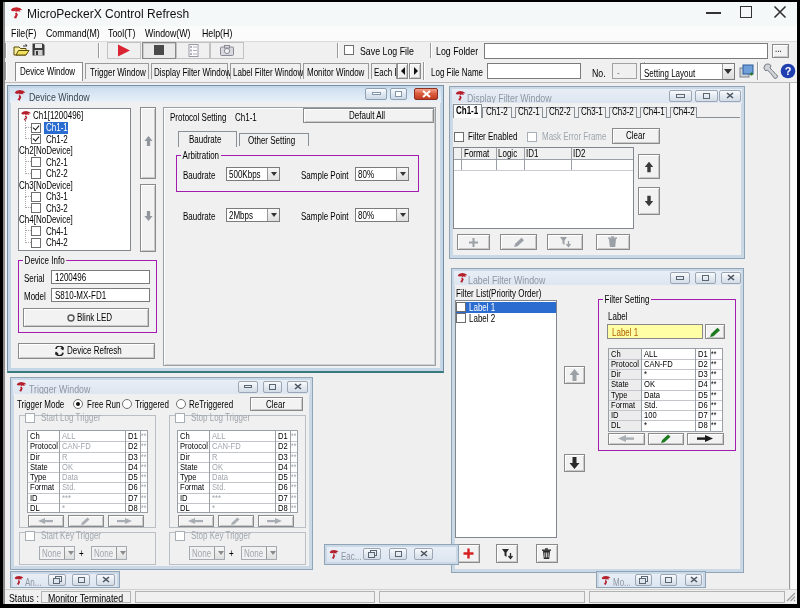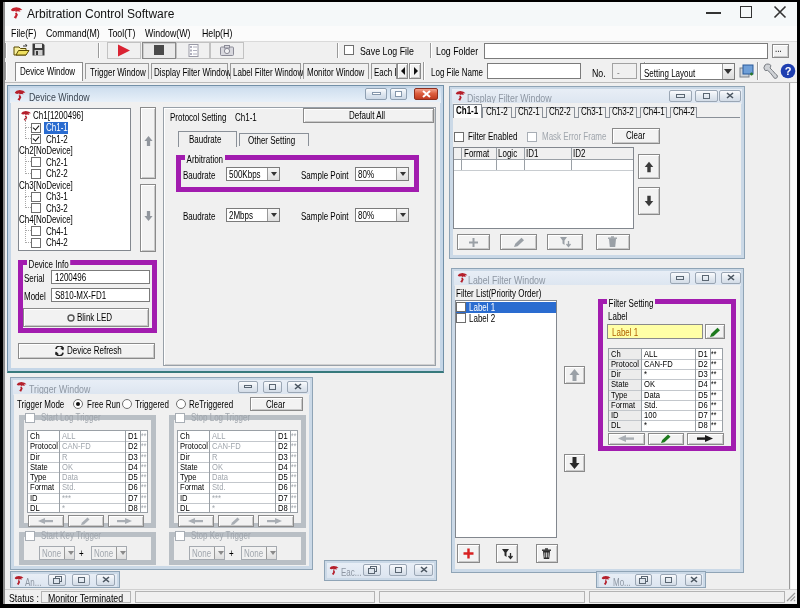--- a/index.html
+++ b/index.html
@@ -3,21 +3,21 @@
 <style>
 *{margin:0;padding:0;box-sizing:border-box;font-family:"Liberation Sans",sans-serif;}
 html,body{width:800px;height:608px;overflow:hidden;background:#000;}
 .ab{position:absolute;}
 .tx{position:absolute;font-size:10px;color:#000;white-space:nowrap;transform:scaleX(0.8);transform-origin:0 50%;line-height:12px;}
 .t12{position:absolute;font-size:12px;color:#111;white-space:nowrap;}
 .gray{color:#8d96a2;}
 .dim{color:#a0a6ad;}
 .btn{position:absolute;background:#f2f2f2;border:1px solid #8a8a8a;box-shadow:inset 1px 1px 0 #fff, inset -1px -1px 0 #c9c9c9;}
 .inp{position:absolute;background:#fff;border:1px solid #7b7b7b;}
-.grp{position:absolute;border:5px solid #a21caf;}
+.grp{position:absolute;border:1px solid #a21caf;}
 .grp>i{position:absolute;top:-6px;left:4px;background:#f0f0f0;font-size:10px;font-style:normal;padding:0 2px;white-space:nowrap;transform:scaleX(0.8);transform-origin:0 50%;line-height:11px;}
 .cb{position:absolute;width:10px;height:10px;background:#fff;border:1px solid #6e6e6e;}
 .cb.on:after{content:"";position:absolute;left:1px;top:1px;width:5px;height:3px;border-left:1.6px solid #111;border-bottom:1.6px solid #111;transform:rotate(-50deg);}
 .cb.dis{border-color:#a8aeb5;}
 .rad{position:absolute;width:10px;height:10px;border-radius:50%;background:#fff;border:1px solid #707070;}
 .rad.on:after{content:"";position:absolute;left:2px;top:2px;width:4px;height:4px;border-radius:50%;background:#111;}
 .win{position:absolute;background:#cbd9e7;border:1px solid #8fa4b6;}
 .tb{position:absolute;left:2px;right:2px;top:2px;height:15px;}
 .tb.act{background:linear-gradient(#cfdfef,#e9f1f9);}
 .tb.inact{background:linear-gradient(#e8eef6,#dce5f0);}
@@ -40,21 +40,21 @@
 </style></head>
 <body>
 <div id="app" class="ab" style="left:0;top:0;width:800px;height:608px;background:#000;">
 <div class="ab" style="left:3px;top:2px;width:2px;height:602px;background:#8a8a8a;z-index:5;"></div>
 <div id="inner" class="ab" style="left:3px;top:2px;width:794px;height:602px;background:#f0f0f0;">
 
   <div class="ab" style="left:0;top:0;right:0;height:24px;background:#f5f8f9;"></div>
   <svg class="ab" style="left:7px;top:4px;" width="13" height="14" viewBox="0 0 12 13">
         <path d="M0.8,3.4 L2.6,1.8 L5.8,1.1 L9.2,1.8 L11.4,3.6 L8.6,3.9 L9.8,5.3 L7.2,4.9 L4.8,5.6 L5.4,4.3 L3.2,4.9 L1.6,4.6 Z M6.1,6 L7.3,8.2 L5.6,11.8 L3.5,10.6 L5.1,8.4 L4.7,6.4 Z" fill="#c5222e"></path>
       </svg>
-  <div class="t12" style="left:24px;top:5px;">Arbitration Control Software</div>
+  <div class="t12" style="left:24px;top:5px;">MicroPeckerX Control Refresh</div>
   <div class="ab" style="left:703px;top:10px;width:15px;height:1.5px;background:#333;"></div>
   <div class="ab" style="left:737px;top:4px;width:12px;height:12px;border:1.5px solid #333;"></div>
   <svg class="ab" style="left:770px;top:3px;" width="14" height="14">
         <path d="M1.5,1.5 L12.5,12.5 M12.5,1.5 L1.5,12.5" stroke="#333" stroke-width="1.6"></path>
       </svg>
 
   <div class="ab" style="left:0;top:24px;right:0;height:15px;background:#fbfbfb;"></div>
   <div class="tx" style="left:8px;top:25px;font-size:11px;">File(F)</div>
   <div class="tx" style="left:43px;top:25px;font-size:11px;">Command(M)</div>
   <div class="tx" style="left:105px;top:25px;font-size:11px;">Tool(T)</div>
@@ -703,21 +703,21 @@
     <div class="btn" style="left:81px;top:259px;width:22px;height:19px;"></div>
     <svg class="ab" style="left:86px;top:263px;" width="11" height="12" viewBox="0 0 11 12">
           <path d="M2,3 H9 L8.2,11 H2.8 Z" fill="#2a2a2a"></path>
           <rect x="1" y="1.5" width="9" height="1.4" fill="#2a2a2a"></rect>
           <rect x="4" y="0.3" width="3" height="1.4" fill="#2a2a2a"></rect>
           <path d="M3.8,4.5 V9.5 M5.5,4.5 V9.5 M7.2,4.5 V9.5" stroke="#f0f0f0" stroke-width="0.8"></path>
         </svg>
   </div>
 </div>
 
-<div class="win" style="left:324px;top:560px;width:113px;height:21px;">
+<div class="win" style="left:324px;top:544px;width:135px;height:21px;">
   <div class="tb inact" style="height:15px;"></div>
   <svg class="ab" style="left:4px;top:4px;" width="10" height="11" viewBox="0 0 12 13">
         <path d="M0.8,3.4 L2.6,1.8 L5.8,1.1 L9.2,1.8 L11.4,3.6 L8.6,3.9 L9.8,5.3 L7.2,4.9 L4.8,5.6 L5.4,4.3 L3.2,4.9 L1.6,4.6 Z M6.1,6 L7.3,8.2 L5.6,11.8 L3.5,10.6 L5.1,8.4 L4.7,6.4 Z" fill="#b51f2b"></path>
       </svg>
   <div class="tx gray" style="left:16px;top:6px;">Eac...</div>
   <div class="imb" style="left:38px;width:18px;">
         <span class="mbg">
           <svg width="9" height="8">
             <rect x="2.5" y="0.5" width="6" height="5" fill="none" stroke="#5a6672"></rect>
             <rect x="0.5" y="2.5" width="6" height="5" fill="#dfe6ee" stroke="#5a6672"></rect>

